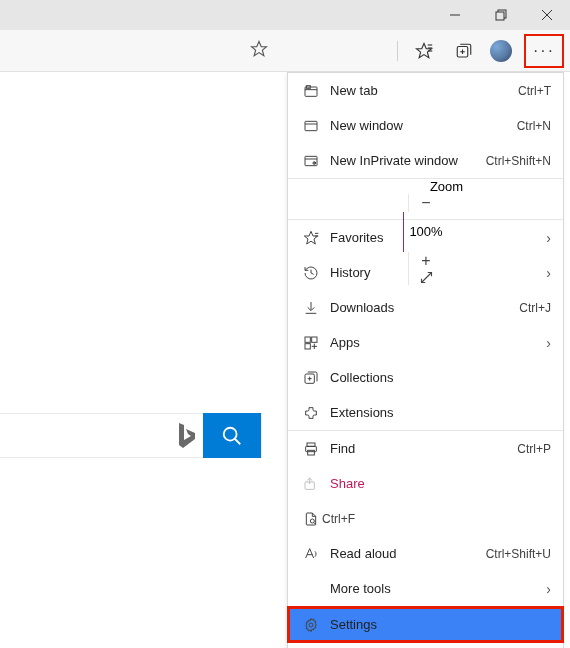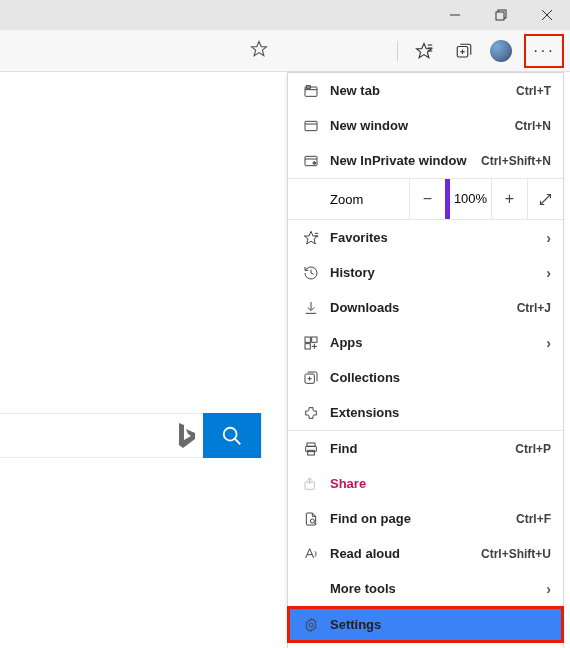--- a/index.html
+++ b/index.html
@@ -88,21 +88,20 @@
     border: 1px solid #d8d8d8;
     box-shadow: -1px 2px 4px rgba(0,0,0,0.08);
   }
   .menu .item {
     display: flex;
     align-items: center;
     height: 35px;
     padding: 0 12px;
     font-size: 13px;
     color: #222;
-    font-weight: bold;
   }
   .menu .item.disabled { color: #be185d; }
   .menu .item .icon {
     width: 22px;
     display: flex;
     align-items: center;
     justify-content: center;
     color: #444;
     flex-shrink: 0;
   }
@@ -121,39 +120,40 @@
   }
   .menu .sep {
     height: 1px;
     background: #e6e6e6;
   }
   .menu .zoom-row {
     display: flex;
     align-items: center;
     height: 40px;
     font-size: 13px;
+    flex-direction: column;
   }
   .menu .zoom-row .zoom-label {
     padding-left: 42px;
     flex: 1;
   }
   .menu .zoom-row .zbtn {
     width: 36px;
     height: 40px;
     border-left: 1px solid #e6e6e6;
     display: flex;
     align-items: center;
     justify-content: center;
     font-size: 16px;
     color: #444;
   }
   .menu .zoom-row .zval {
     width: 46px;
     text-align: center;
-    border-left: 5px solid #6d28d9;
+    border-left: 1px solid #6d28d9;
     height: 40px;
     line-height: 40px;
     font-size: 13px;
   }
   .indent .label { padding-left: 30px; }
   .indent .icon { visibility: hidden; }
   .settings-row {
     background: #3b82f6;
     outline: 3px solid #e81c00;
     outline-offset: -2px;
@@ -410,21 +410,20 @@
 
   <div class="item">
     <span class="icon">
       <svg width="16" height="16" viewBox="0 0 24 24" fill="none" stroke="#444" stroke-width="1.5">
           <path d="M14 3H6a1 1 0 0 0-1 1v16a1 1 0 0 0 1 1h12a1 1 0 0 0 1-1V8z"></path>
           <path d="M14 3v5h5"></path>
           <circle cx="14" cy="15" r="3"></circle>
           <line x1="16" y1="17" x2="19" y2="20"></line>
         </svg>
     </span>
-    <span class="label">Find on page</span>
     <span class="shortcut">Ctrl+F</span>
   </div>
 
   <div class="item">
     <span class="icon">
       <svg width="16" height="16" viewBox="0 0 24 24" fill="none" stroke="#444" stroke-width="1.5">
           <path d="M4 18L10 4l6 14M6 13h8"></path>
           <path d="M18 8c2 2 2 6 0 8"></path>
         </svg>
     </span>

